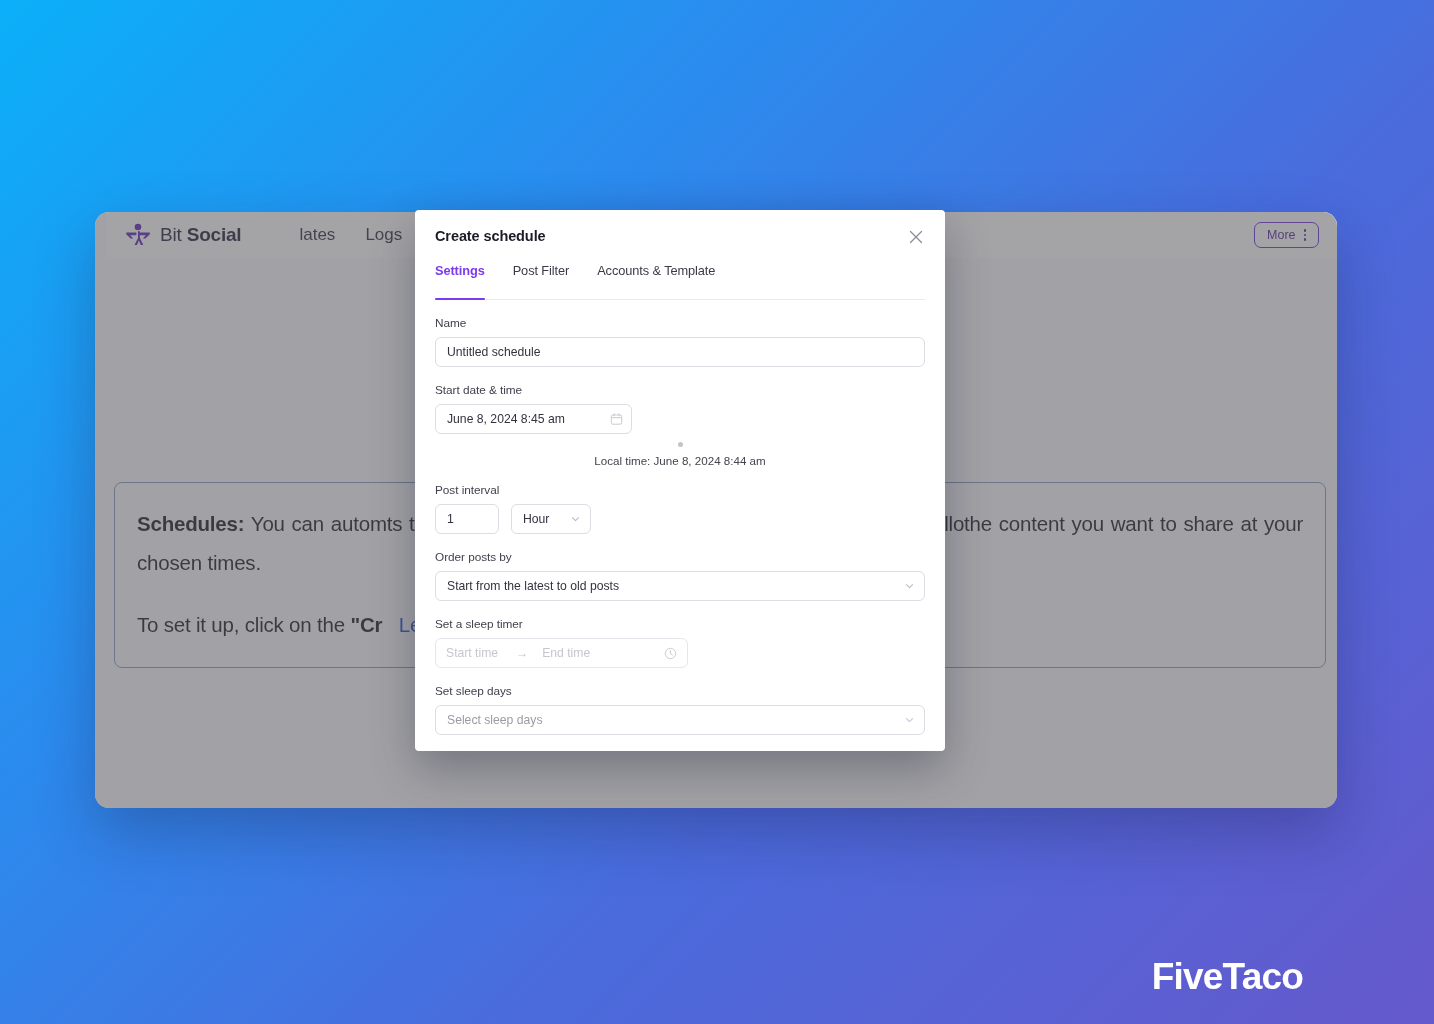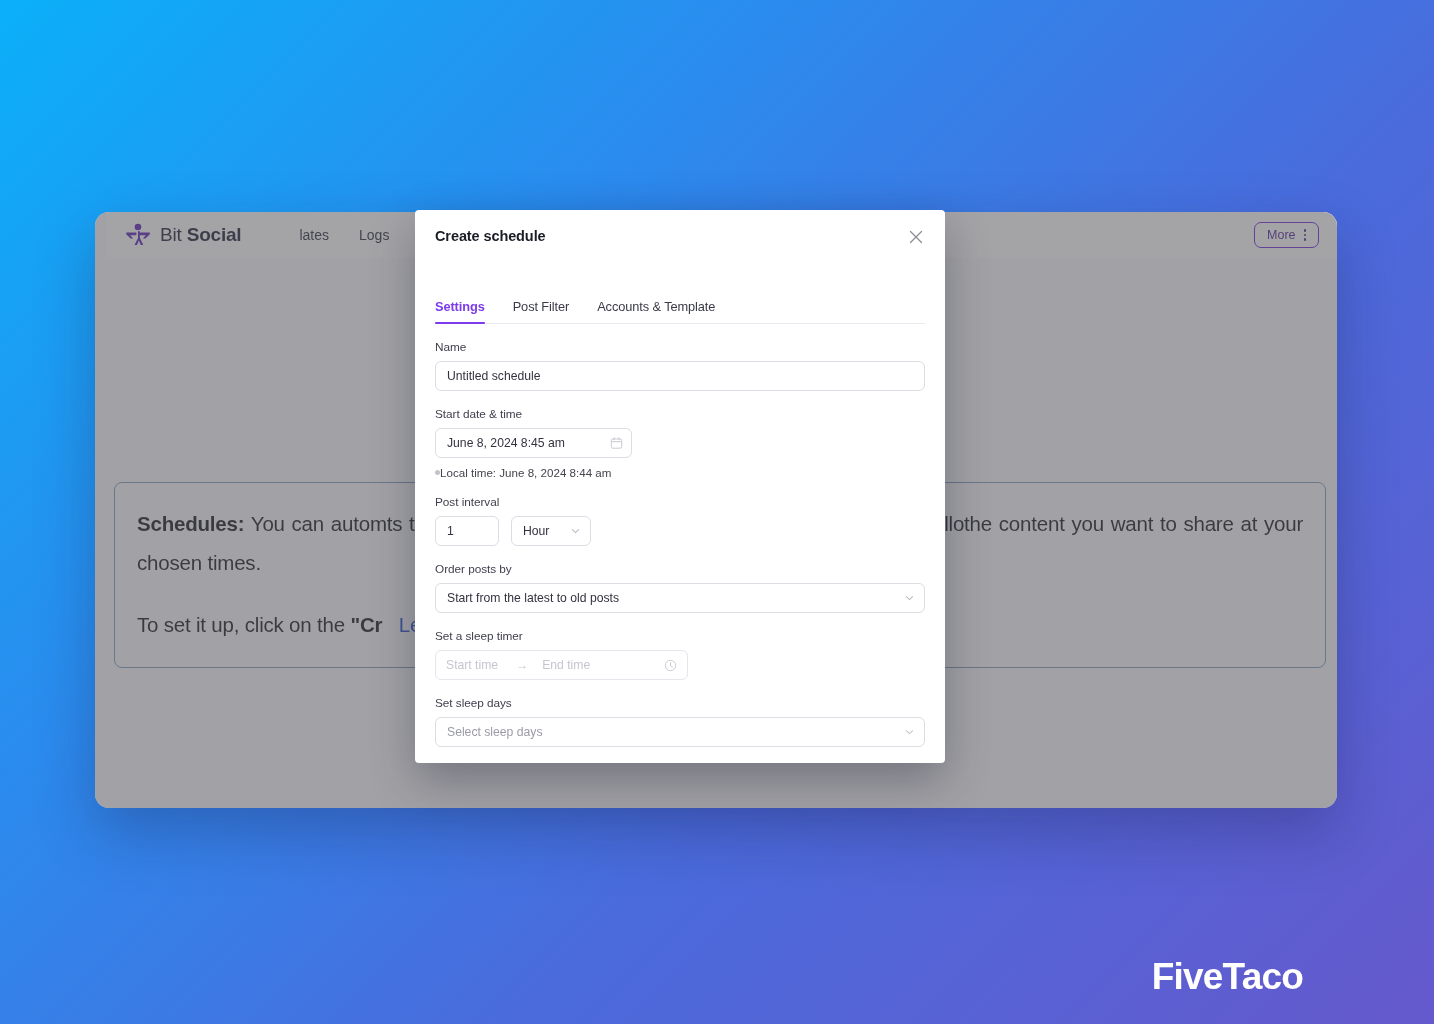--- a/index.html
+++ b/index.html
@@ -69,21 +69,21 @@
   .brand-text b { font-weight: 700; }
   .brand-text span.light { font-weight: 400; }
 
   .nav {
     display: flex;
     align-items: center;
     gap: 30px;
     margin-left: 58px;
   }
   .nav-item {
-    font-size: 14px;
+    font-size: 17px;
     color: #2b2b3d;
     white-space: nowrap;
     cursor: pointer;
   }
 
   .header-right {
     margin-left: auto;
     display: flex;
     align-items: center;
   }
@@ -171,26 +171,25 @@
 
   .tabs {
     display: flex;
     gap: 28px;
     margin-top: 17px;
     border-bottom: 1px solid #e9e9ef;
   }
   .tab {
     font-size: 12.8px;
     color: #3a3a48;
-    padding-bottom: 9px;
+    padding-bottom: 21px;
     cursor: pointer;
     white-space: nowrap;
     position: relative;
     letter-spacing: -0.1px;
-    margin-top: 36px;
   }
   .tab.active {
     color: #7C3AED;
     font-weight: 600;
   }
   .tab.active::after {
     content: "";
     position: absolute;
     left: 0; right: 0; bottom: -1px;
     height: 2px;
@@ -232,24 +231,25 @@
     top: 50%;
     transform: translateY(-50%);
     color: #bcbcc6;
     pointer-events: none;
     display: flex;
   }
 
   .localtime {
     display: flex;
     align-items: center;
-    gap: 0;
+    gap: 7px;
     margin-top: 8px;
     font-size: 11.6px;
     color: #44444f;
+    flex-direction: column;
   }
   .localtime .dot {
     width: 5px; height: 5px; border-radius: 50%;
     background: #c3c3cc; display: block;
     flex: none;
   }
 
   .interval-row { display: flex; gap: 12px; }
   .interval-num { width: 64px; }
   .select {

